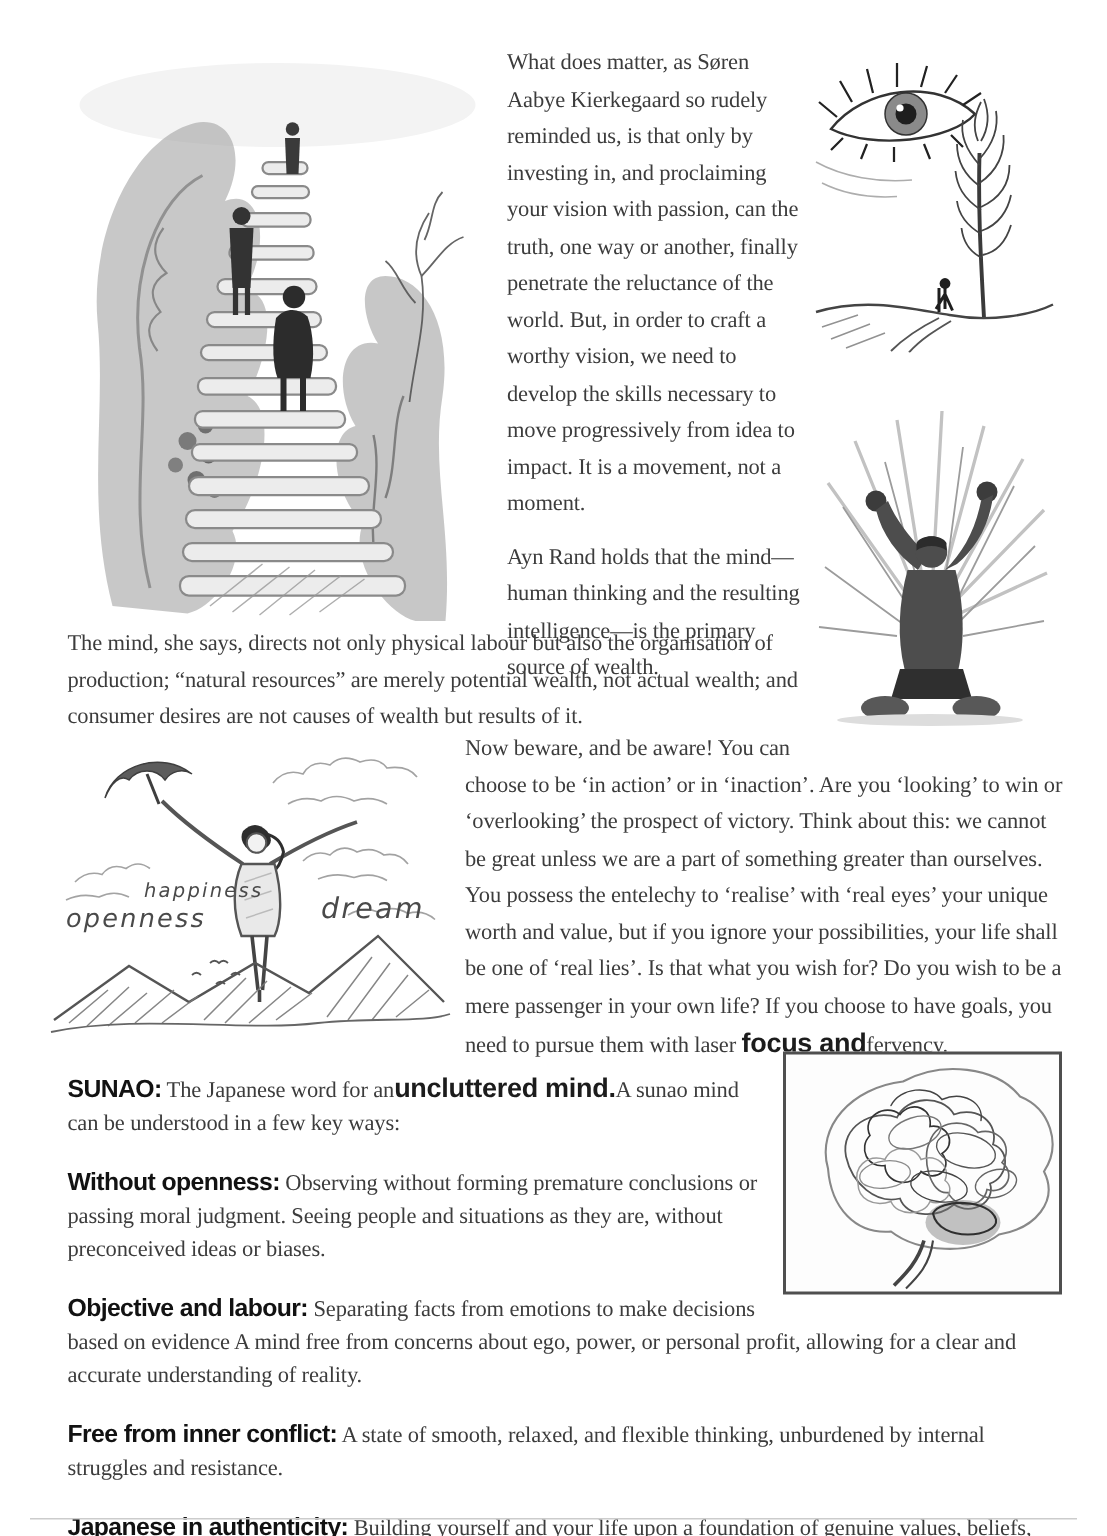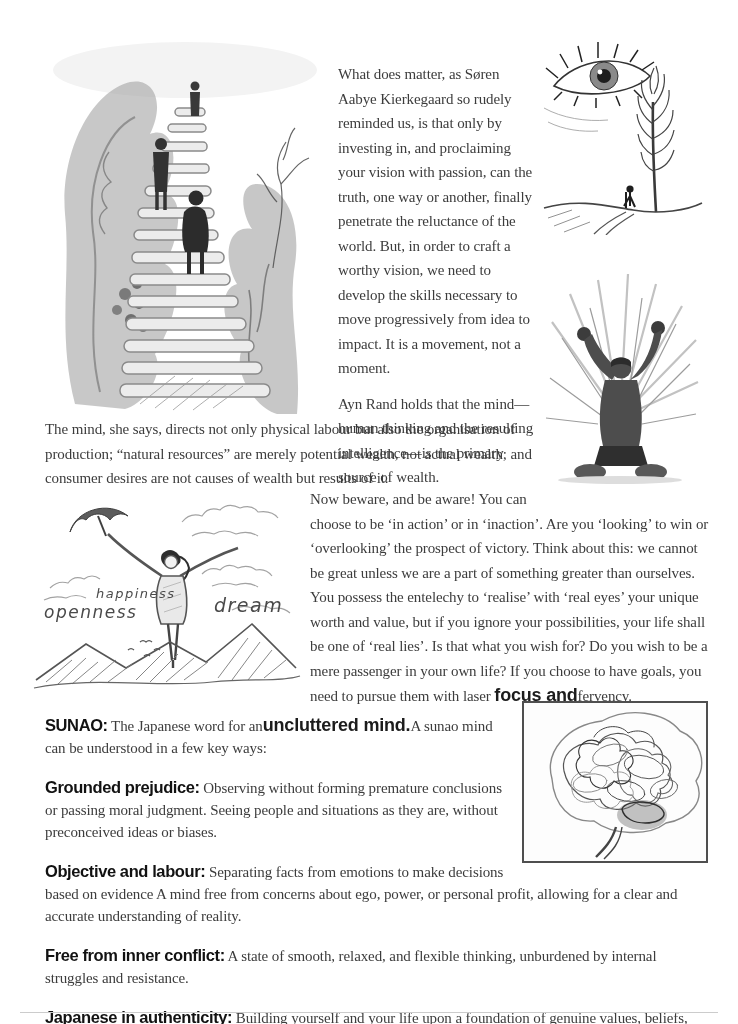--- a/index.html
+++ b/index.html
@@ -88,21 +88,21 @@
         <circle cx="116" cy="112" r="6" fill="#333"></circle>
         <path d="M108,120 L124,120 L122,160 L110,160 Z" fill="#333"></path>
         <path d="M112,160 L112,178 M120,160 L120,178" stroke="#333" stroke-width="3.5"></path>
         <circle cx="151" cy="166" r="7.5" fill="#2c2c2c"></circle>
         <path d="M139,180 C136,198 137,212 140,220 L162,220 C165,206 164,190 160,179 C154,173 145,173 139,180 Z" fill="#2c2c2c"></path>
         <path d="M144,220 L144,242 M157,220 L157,242" stroke="#2c2c2c" stroke-width="4"></path>
       </g>
     </svg>
   </div>
 
-  <div class="abs kierk-col body-text" style="left:338px; top:30px; width:196px;margin-top:32px;">
+  <div class="abs kierk-col body-text" style="left:338px; top:30px; width:196px;">
     <p>What does matter, as Søren Aabye Kierkegaard so rudely reminded us, is that only by investing in, and proclaiming your vision with passion, can the truth, one way or another, finally penetrate the reluctance of the world. But, in order to craft a worthy vision, we need to develop the skills necessary to move progressively from idea to impact. It is a movement, not a moment.</p>
     <p>Ayn Rand holds that the mind—human thinking and the resulting intelligence—is the primary source of wealth.</p>
   </div>
 
   <div class="abs" style="left:538px; top:32px; width:168px; height:203px;">
     <svg class="sketch" width="168" height="203" viewBox="0 0 168 203">
 
       <path d="M16,54 C38,26 86,20 112,44 C96,62 44,68 16,54 Z" fill="#ffffff" stroke="#333" stroke-width="1.6"></path>
       <circle cx="66" cy="44" r="14" fill="#8a8a8a" stroke="#333"></circle>
       <circle cx="66" cy="44" r="7" fill="#1e1e1e"></circle>
@@ -235,21 +235,21 @@
         </g>
         <ellipse cx="118" cy="112" rx="25" ry="15" fill="#777" opacity="0.45"></ellipse>
         <path d="M98,106 C102,96 136,96 140,110 C142,122 102,126 98,106 Z" fill="none" stroke="#2f2f2f" stroke-width="1.4"></path>
         <path d="M92,124 C88,138 80,146 72,154" fill="none" stroke="#444" stroke-width="2.4"></path>
         <path d="M98,124 C96,140 88,148 80,156" fill="none" stroke="#444" stroke-width="1.4"></path>
       </svg>
     </div>
 
     <p><span class="lead">SUNAO:</span><span> The Japanese word for an</span><span class="inline-em">uncluttered mind.</span><span>A sunao mind can be understood in a few key ways:</span></p>
 
-    <p><span class="lead">Grounded prejudice:</span><span> Observing without forming premature conclusions or passing moral judgment. Seeing people and situations as they are, without preconceived ideas or biases.</span></p>
+    <p><span class="lead">Without openness:</span><span> Observing without forming premature conclusions or passing moral judgment. Seeing people and situations as they are, without preconceived ideas or biases.</span></p>
 
     <p><span class="lead">Objective and labour:</span><span> Separating facts from emotions to make decisions based on evidence A mind free from concerns about ego, power, or personal profit, allowing for a clear and accurate understanding of reality.</span></p>
 
     <p><span class="lead">Free from inner conflict:</span><span> A state of smooth, relaxed, and flexible thinking, unburdened by internal struggles and resistance.</span></p>
 
     <p><span class="lead">Japanese in authenticity:</span><span> Building yourself and your life upon a foundation of genuine values, beliefs, and emotions rather than superficial factors like external approval. Having a clearer sense of purpose, an honest and sincere heart, with an attitude that is free from artifice or cynicism.</span></p>
   </div>
 
   <div class="hrule"></div>
 </div>

